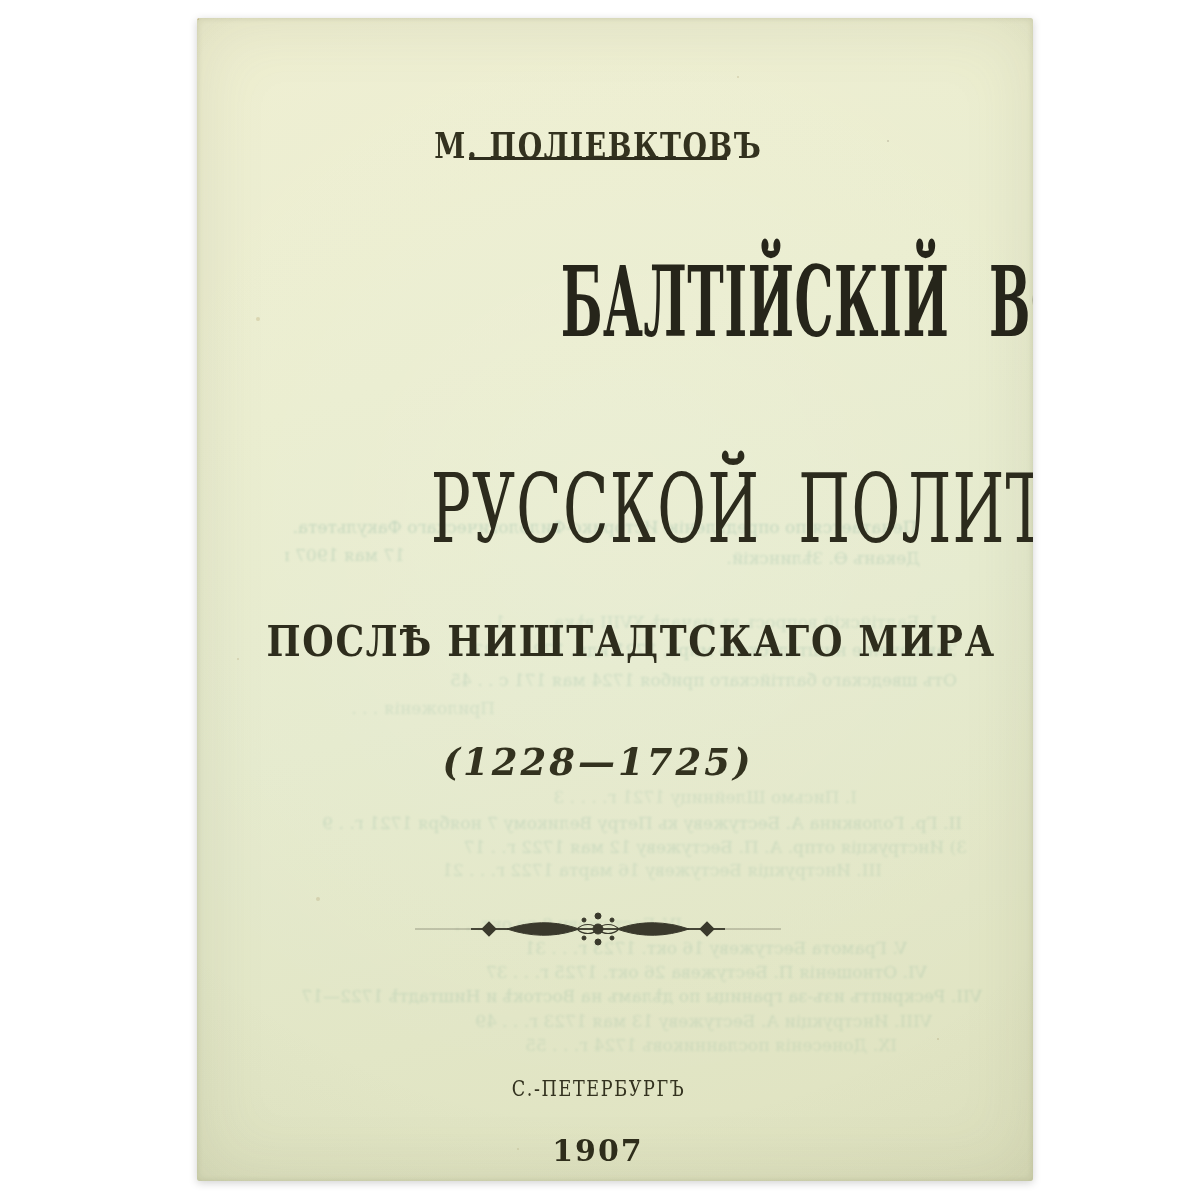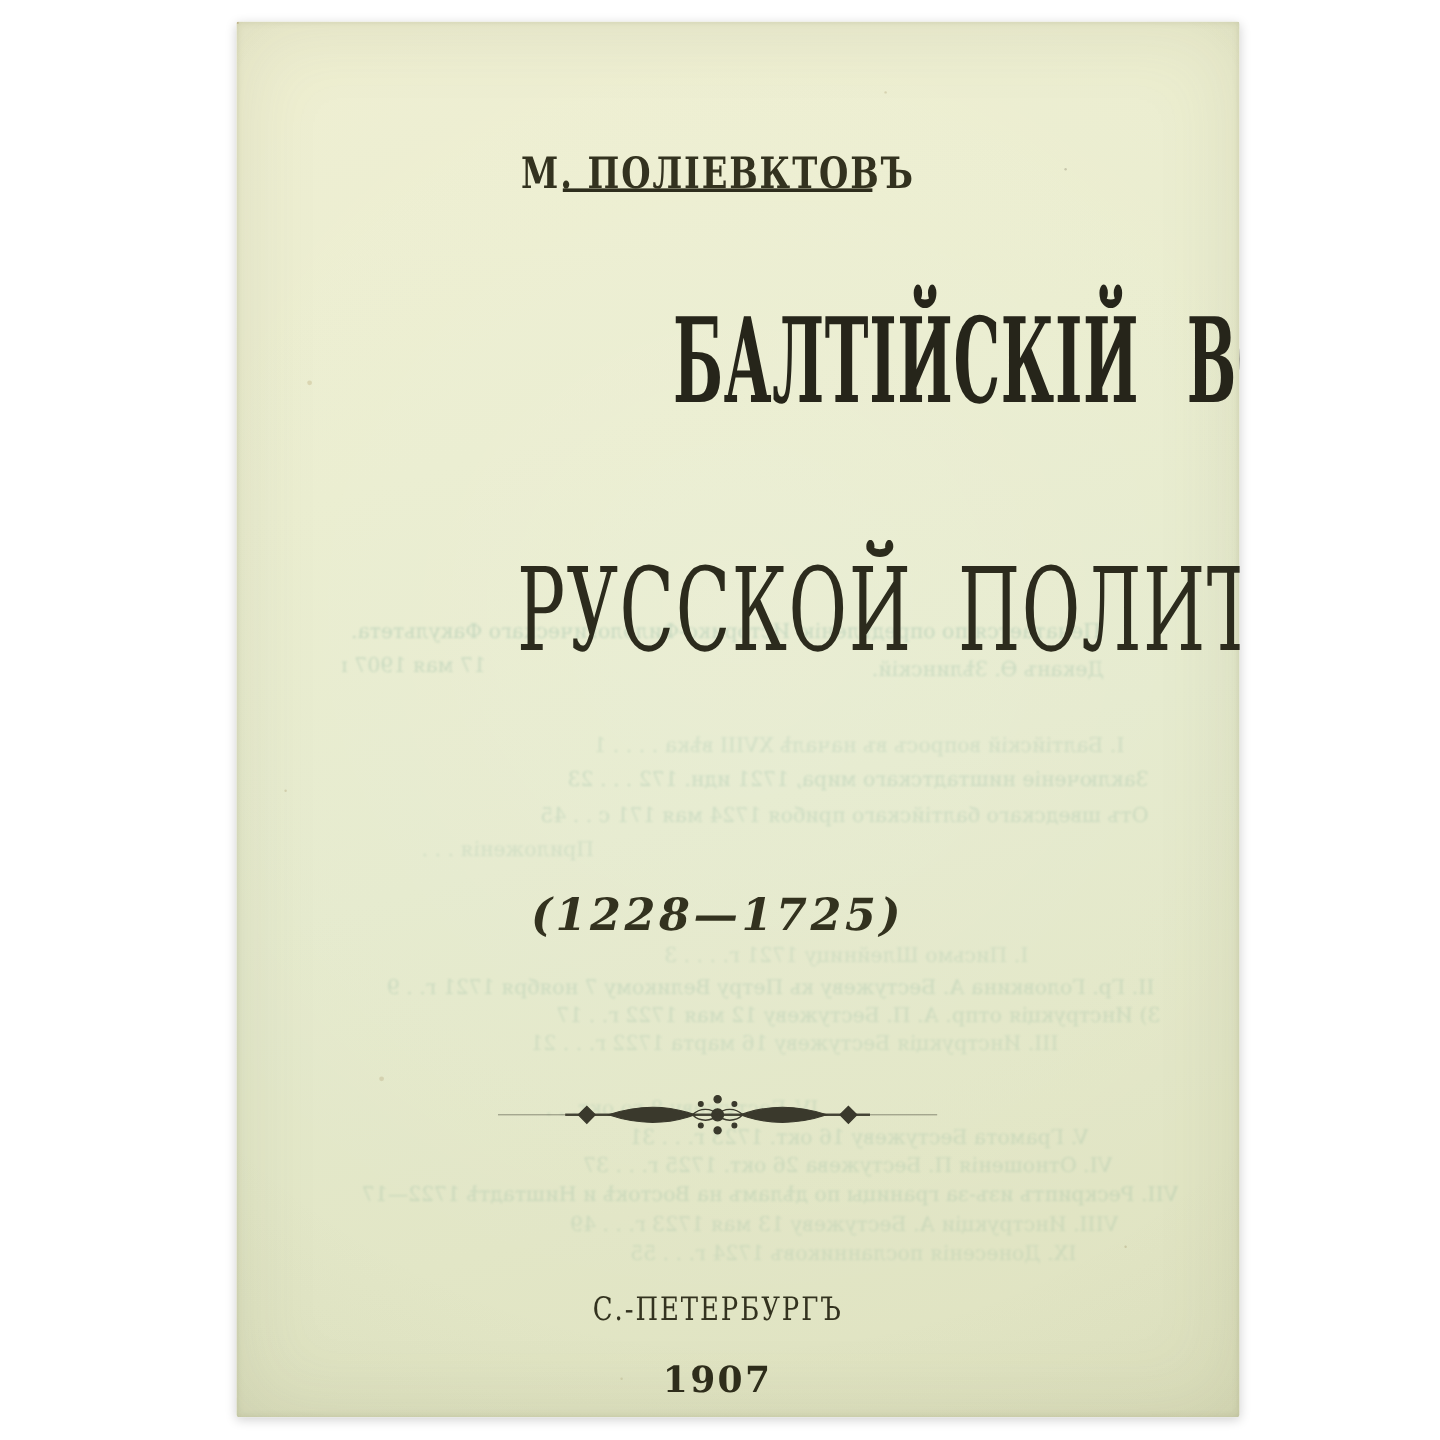--- a/index.html
+++ b/index.html
@@ -34,21 +34,21 @@
   .title2{top:395px;font-size:96px;font-weight:normal;letter-spacing:2px;word-spacing:0.3em;color:#2c2b1d;}
   .title2 .squeeze{transform:scaleX(0.62);}
 
   .subtitle{top:558px;font-size:43px;font-weight:bold;letter-spacing:2px;color:#2e2d1d;}
   .subtitle .squeeze{transform:scaleX(0.84);}
 
   .years{top:682px;font-size:37px;font-weight:bold;font-style:italic;letter-spacing:3px;color:#33321f;}
 
   .divider{position:absolute;left:50%;top:849px;margin-left:-187px;}
 
-  .city{top:1018px;font-size:27px;letter-spacing:2px;color:#33321f;}
+  .city{top:1018px;font-size:22px;letter-spacing:2px;color:#33321f;}
   .city .squeeze{transform:scaleX(0.8);}
   .printer{top:1050px;font-size:19px;letter-spacing:0.5px;font-variant:small-caps;color:#3a3824;}
   .pubyear{top:1075px;font-size:30px;font-weight:bold;letter-spacing:2px;color:#2e2d1b;}
 
   .ghost-layer{position:absolute;inset:0;pointer-events:none;}
   .ghost{
     position:absolute;color:#3f8a77;font-size:17px;line-height:1.1;
     transform:scaleX(-1);filter:blur(1.1px);white-space:nowrap;overflow:hidden;
   }
   .specks{position:absolute;left:0;top:0;width:2px;height:2px;border-radius:50%;
@@ -98,20 +98,23 @@
 
       <div class="centered title1">
         <span class="squeeze">БАЛТІЙСКІЙ ВОПРОСЪ</span>
       </div>
 
 
       <div class="centered title2">
         <span class="squeeze">РУССКОЙ ПОЛИТИКѢ</span>
       </div>
 
+      <div class="centered subtitle">
+        <span class="squeeze">ПОСЛѢ НИШТАДТСКАГО МИРА</span>
+      </div>
 
       <div class="centered years">(1228—1725)</div>
 
       <svg class="divider" width="374" height="44" viewBox="0 0 374 44">
         <g stroke="#3a392c" fill="#3a392c">
           <line x1="4" y1="22" x2="370" y2="22" stroke-width="0.8" opacity="0.55"></line>
           <line x1="60" y1="22" x2="314" y2="22" stroke-width="2" opacity="0.9"></line>
           <rect x="73" y="17" width="10" height="10" transform="rotate(45 78 22)"></rect>
           <rect x="291" y="17" width="10" height="10" transform="rotate(45 296 22)"></rect>
           <path d="M96 22 C120 14 142 14 162 20 L168 22 L162 24 C142 30 120 30 96 22 Z"></path>

